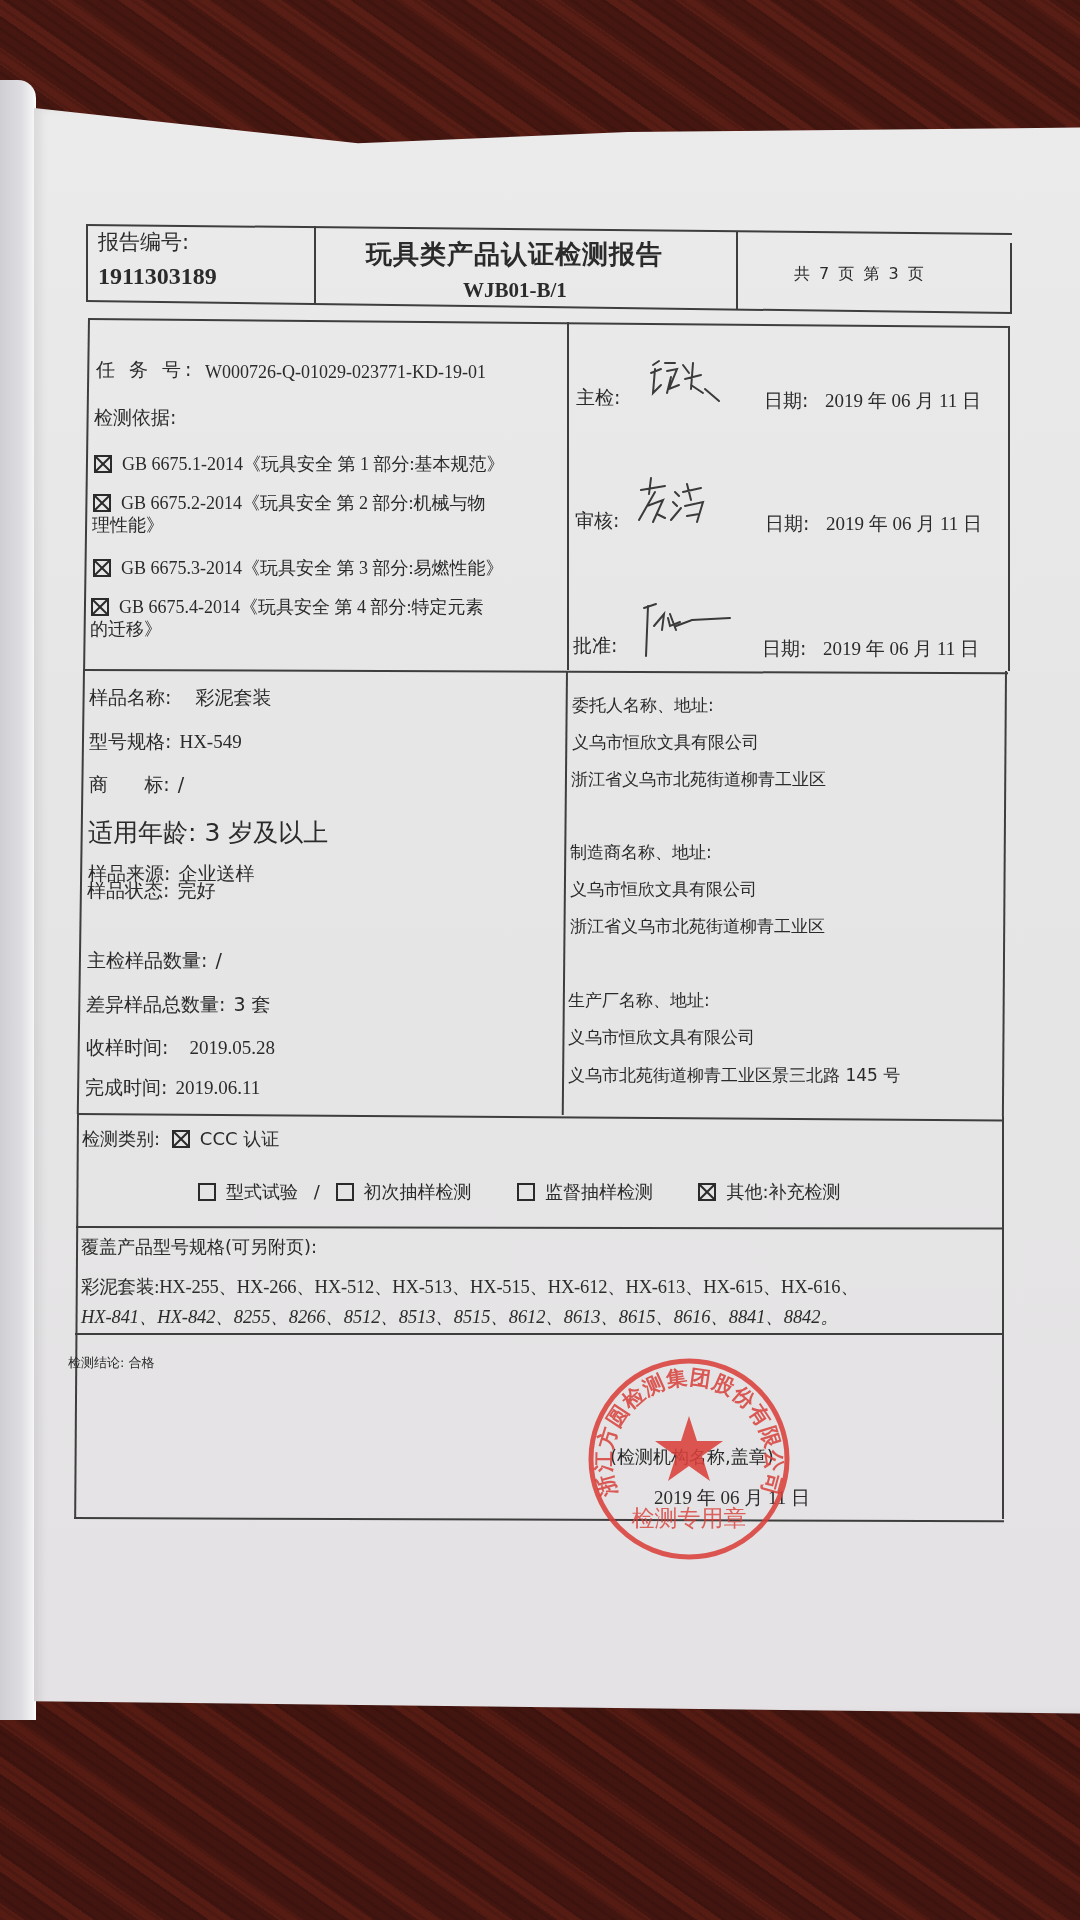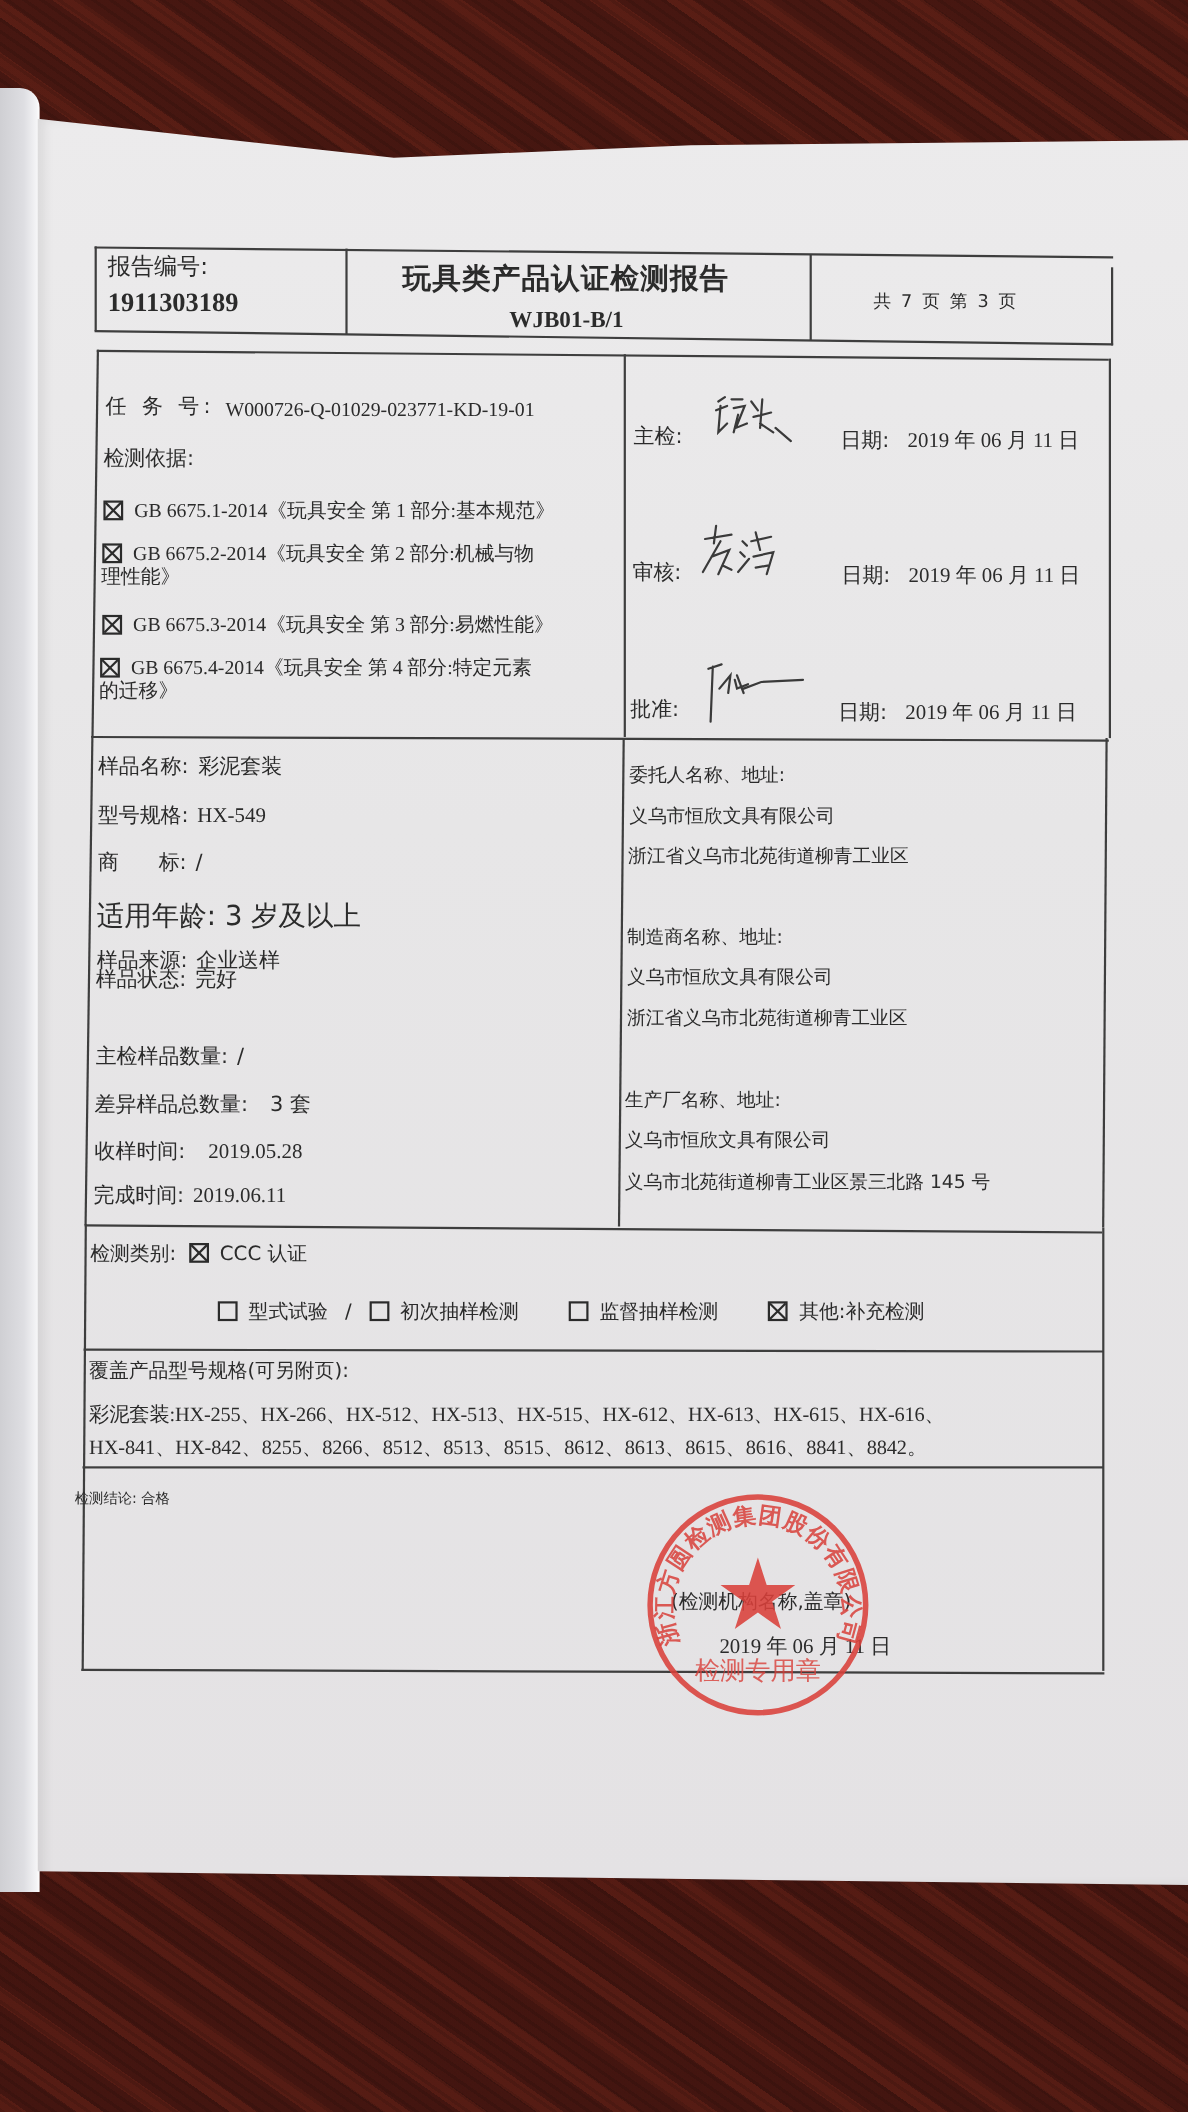--- a/index.html
+++ b/index.html
@@ -123,28 +123,28 @@
 
   <div class="t cn" style="left:573px;top:636px;font-size:19px;">批准:</div>
   <svg class="sig" style="left:640px;top:600px;" width="95" height="60">
     <path d="M8 6 L6 56 M4 8 L16 4 M14 26 L24 14 L22 30 M28 18 L30 26 L40 22 M30 14 L36 30 M36 26 L52 20 L90 18" stroke="#3a3a3a" stroke-width="2" fill="none" stroke-linecap="round"></path>
   </svg>
   <div class="t cn" style="left:762px;top:639px;font-size:19px;">日期:</div>
   <div class="t serif" style="left:823px;top:639px;font-size:19px;">2019 年 06 月 11 日</div>
 </div>
 
 <div>
-  <div class="t cn" style="left:89px;top:688px;font-size:19px;"><span>样品名称:</span><span style="margin-left:9px">彩泥套装</span></div>
+  <div class="t cn" style="left:89px;top:688px;font-size:19px;"><span>样品名称:</span><span style="margin-left:24px">彩泥套装</span></div>
   <div class="t cn" style="left:89px;top:732px;font-size:19px;"><span>型号规格:</span><span class="serif" style="margin-left:8px">HX-549</span></div>
   <div class="t cn" style="left:89px;top:775px;font-size:19px;white-space:pre;"><span>商      标:</span><span style="margin-left:8px">/</span></div>
   <div class="t cn" style="left:88px;top:820px;font-size:25px;"><span>适用年龄:</span><span style="margin-left:8px">3 岁及以上</span></div>
   <div class="t cn" style="left:88px;top:864px;font-size:19px;"><span>样品来源:</span><span style="margin-left:8px">企业送样</span></div>
   <div class="t cn" style="left:87px;top:881px;font-size:19px;"><span>样品状态:</span><span style="margin-left:8px">完好</span></div>
   <div class="t cn" style="left:87px;top:951px;font-size:19px;"><span>主检样品数量:</span><span style="margin-left:8px">/</span></div>
-  <div class="t cn" style="left:86px;top:995px;font-size:19px;"><span>差异样品总数量:</span><span style="margin-left:20px">3 套</span></div>
+  <div class="t cn" style="left:86px;top:995px;font-size:19px;"><span>差异样品总数量:</span><span style="margin-left:8px">3 套</span></div>
   <div class="t cn" style="left:86px;top:1038px;font-size:19px;"><span>收样时间:</span><span class="serif" style="margin-left:21px">2019.05.28</span></div>
   <div class="t cn" style="left:85px;top:1078px;font-size:19px;"><span>完成时间:</span><span class="serif" style="margin-left:8px">2019.06.11</span></div>
 </div>
 
 <div>
   <div class="t cn" style="left:572px;top:697px;font-size:17px;">委托人名称、地址:</div>
   <div class="t cn" style="left:572px;top:734px;font-size:17px;">义乌市恒欣文具有限公司</div>
   <div class="t cn" style="left:571px;top:771px;font-size:17px;">浙江省义乌市北苑街道柳青工业区</div>
 
   <div class="t cn" style="left:570px;top:844px;font-size:17px;">制造商名称、地址:</div>
@@ -168,21 +168,21 @@
     <span style="display:inline-block;width:34px"></span>
     <span class="cb"></span><span>监督抽样检测</span>
     <span style="display:inline-block;width:34px"></span>
     <span class="cb x"></span><span>其他:补充检测</span>
   </div>
 </div>
 
 <div>
   <div class="t cn" style="left:81px;top:1238px;font-size:18px;">覆盖产品型号规格(可另附页):</div>
   <div class="t serif" style="left:81px;top:1278px;font-size:18.5px;letter-spacing:-0.2px;">彩泥套装:HX-255、HX-266、HX-512、HX-513、HX-515、HX-612、HX-613、HX-615、HX-616、</div>
-  <div class="t serif" style="left:81px;top:1308px;font-size:18.5px;letter-spacing:-0.1px;">HX-841、HX-842、8255、8266、8512、8513、8515、8612、8613、8615、8616、8841、8842。</div>
+  <div class="t serif" style="left:81px;top:1308px;font-size:18.5px;letter-spacing:-0.1px;font-style:italic;">HX-841、HX-842、8255、8266、8512、8513、8515、8612、8613、8615、8616、8841、8842。</div>
 </div>
 
 <div>
   <div class="t cn" style="left:68px;top:1356px;font-size:13px;">
     <span>检测结论:</span><span style="margin-left:4px">合格</span>
   </div>
   <div class="t cn" style="left:610px;top:1448px;font-size:18px;">(检测机构名称,盖章)</div>
   <div class="t serif" style="left:654px;top:1488px;font-size:19px;">2019 年 06 月 11 日</div>
 </div>
 

